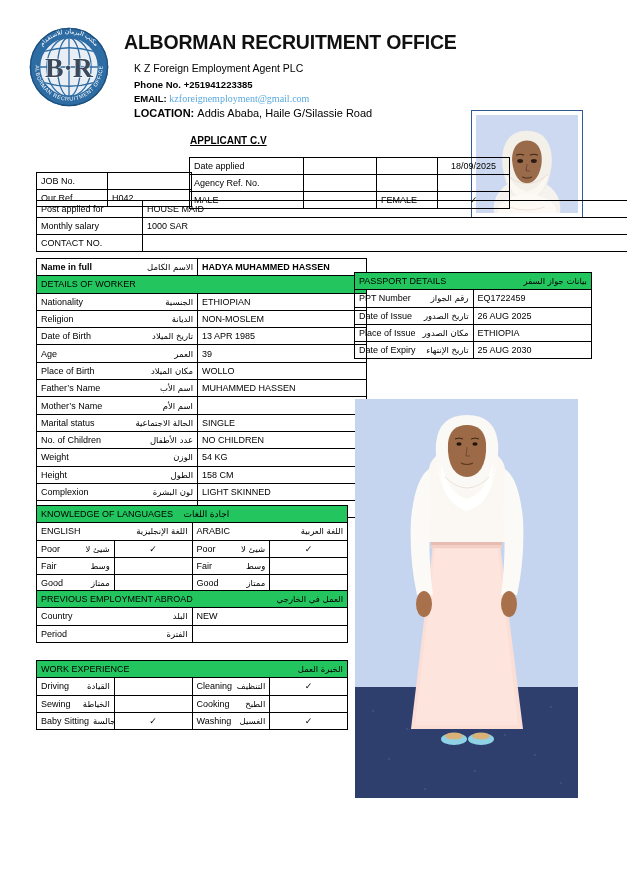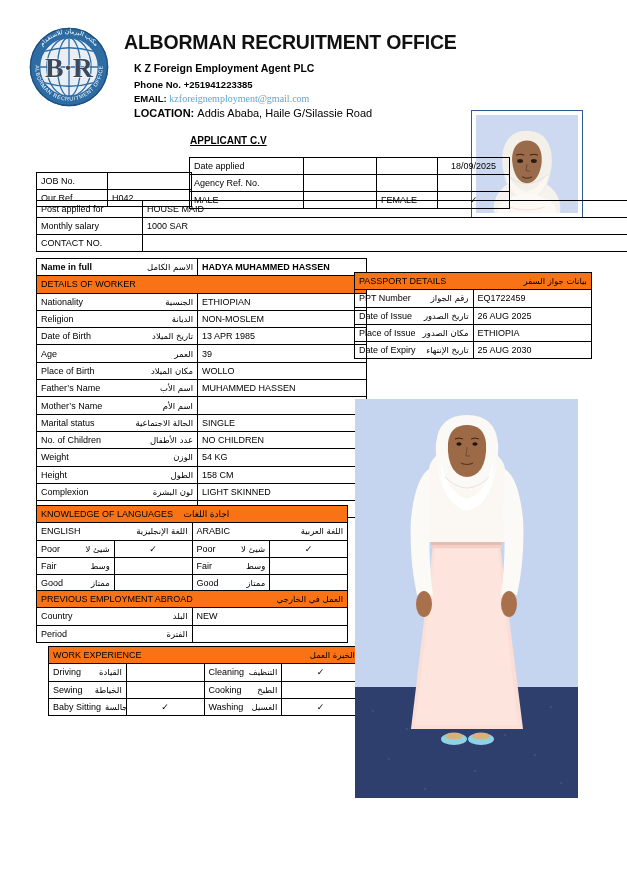--- a/index.html
+++ b/index.html
@@ -34,21 +34,21 @@
     font-size: 19.5px;
     font-weight: bold;
     letter-spacing: -0.2px;
     font-family: "Liberation Sans", sans-serif;
     color: #111111;
   }
   #company-sub {
     position: absolute;
     left: 134px; top: 62px;
     font-size: 10.5px;
-    font-weight: bold;
+    font-weight: normal;
   }
   #phone-line {
     position: absolute;
     left: 134px; top: 79px;
     font-size: 9.5px;
     font-weight: bold;
   }
   #email-line {
     position: absolute;
     left: 134px; top: 93px;
@@ -113,21 +113,21 @@
     border: 0.8px solid #000000;
     padding: 1px 4px;
     height: 13px;
     vertical-align: middle;
     font-size: 9px;
     line-height: 12px;
     overflow: hidden;
     white-space: nowrap;
   }
   td.hdr {
-    background: #f97316;
+    background: #22c55e;
     font-size: 9px;
   }
   .ck { text-align: center; font-size: 10px; }
   .b { font-weight: bold; }
   .ctr { text-align: center; }
 
   
   #tbl-jobno { left: 36px; top: 172px; width: 137px; }
   #tbl-jobno td { height: 14px; }
   
@@ -143,21 +143,21 @@
   
   #tbl-passport { left: 354px; top: 272px; width: 238px; }
   #tbl-passport td { height: 14.3px; }
   
   #tbl-lang { left: 36px; top: 505px; width: 312px; }
   #tbl-lang td { height: 14.3px; }
   
   #tbl-prev { left: 36px; top: 590px; width: 312px; }
   #tbl-prev td { height: 14.3px; }
   
-  #tbl-work { left: 36px; top: 646px; width: 312px; margin-left: 12px; }
+  #tbl-work { left: 36px; top: 660px; width: 312px; }
   #tbl-work td { height: 14.3px; }
 
   .labelpair { display:flex; justify-content: space-between; align-items:flex-start; gap:4px; }
   .labelpair .en { white-space: nowrap; }
   .labelpair .arr { white-space: nowrap; font-family:"DejaVu Sans", sans-serif; font-size:8.5px; }
 </style>
 </head>
 <body>
 
 <div id="header">

